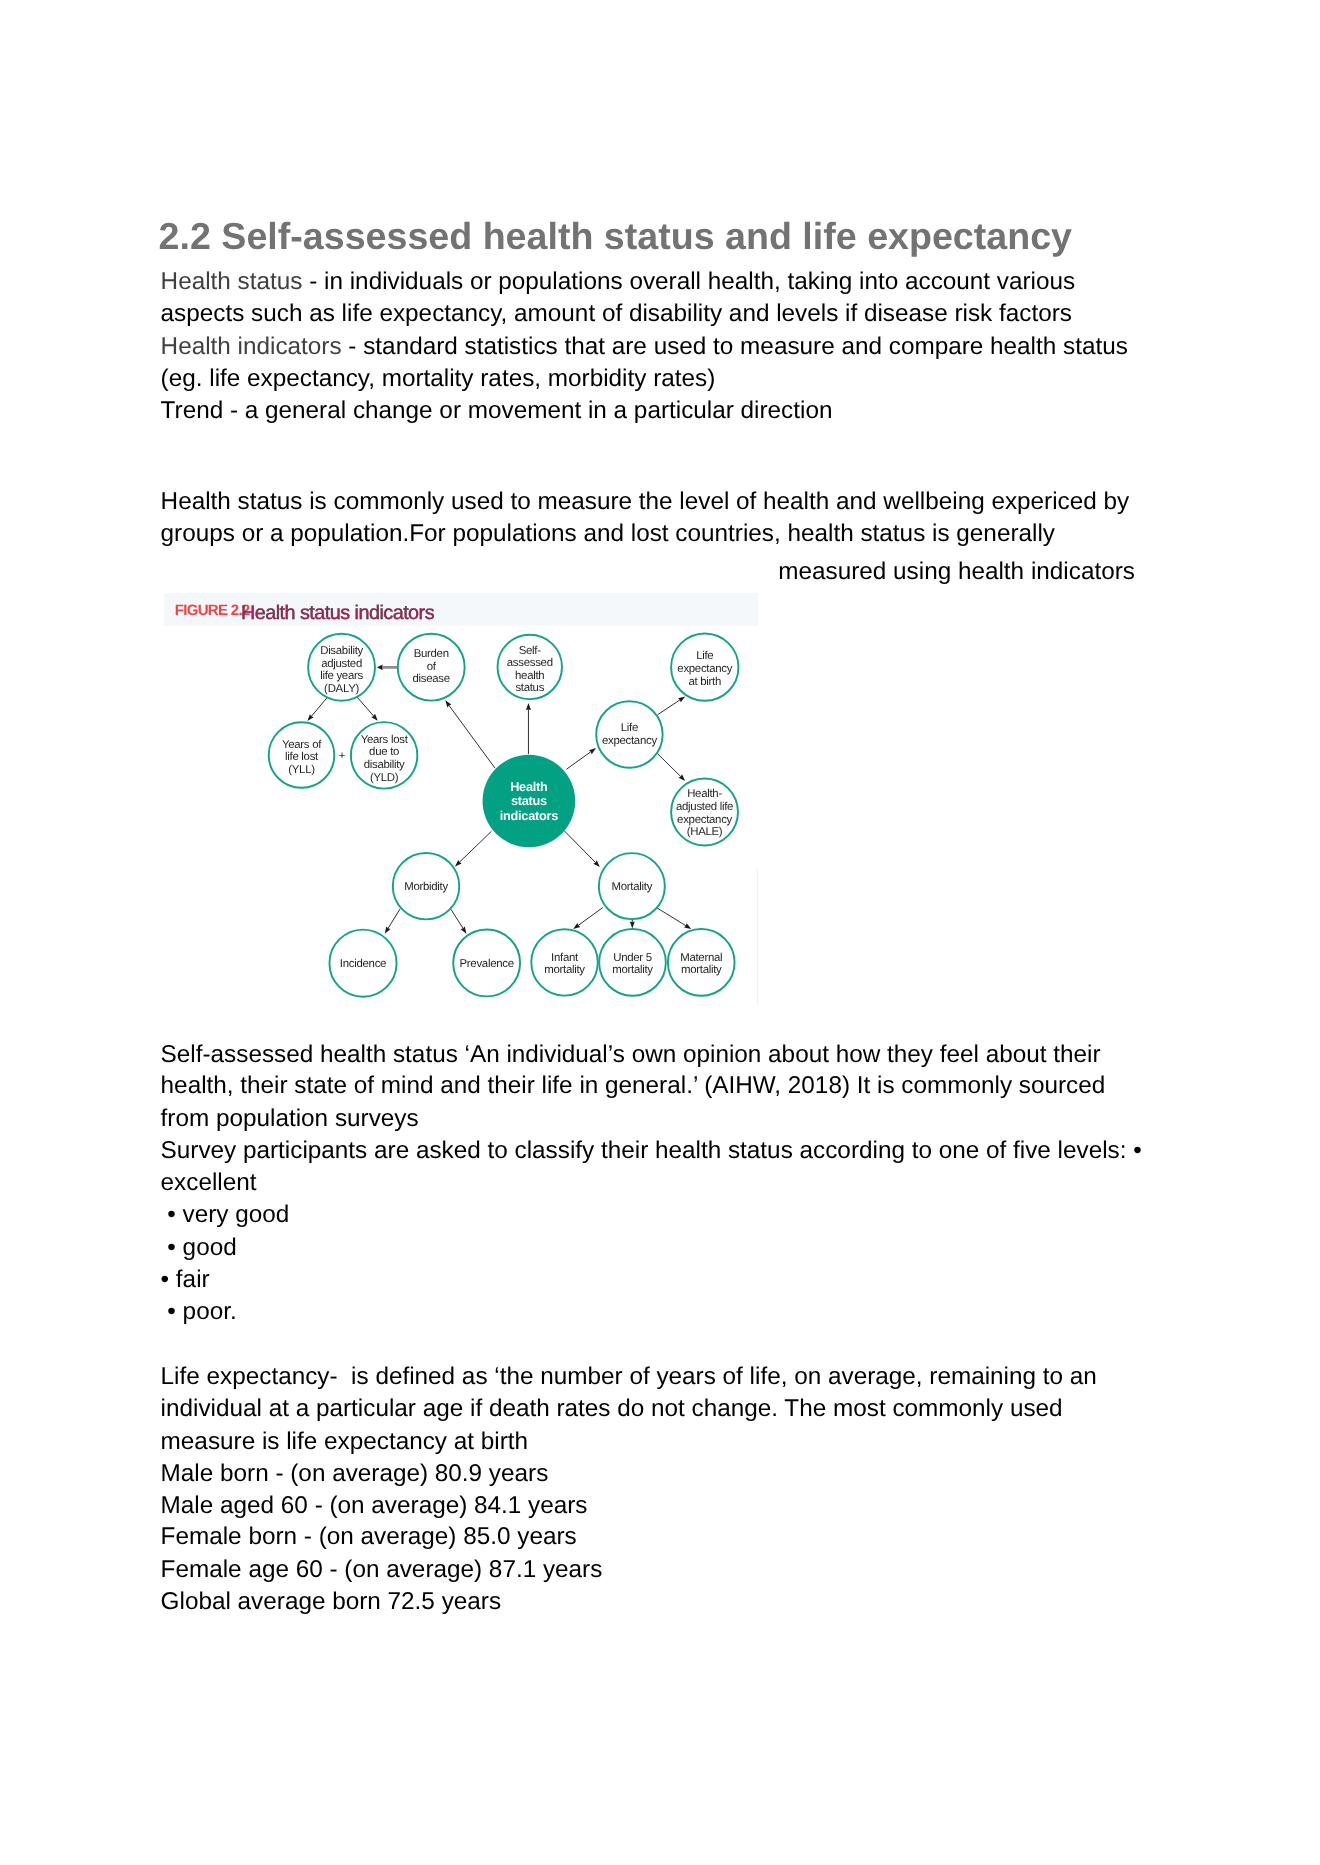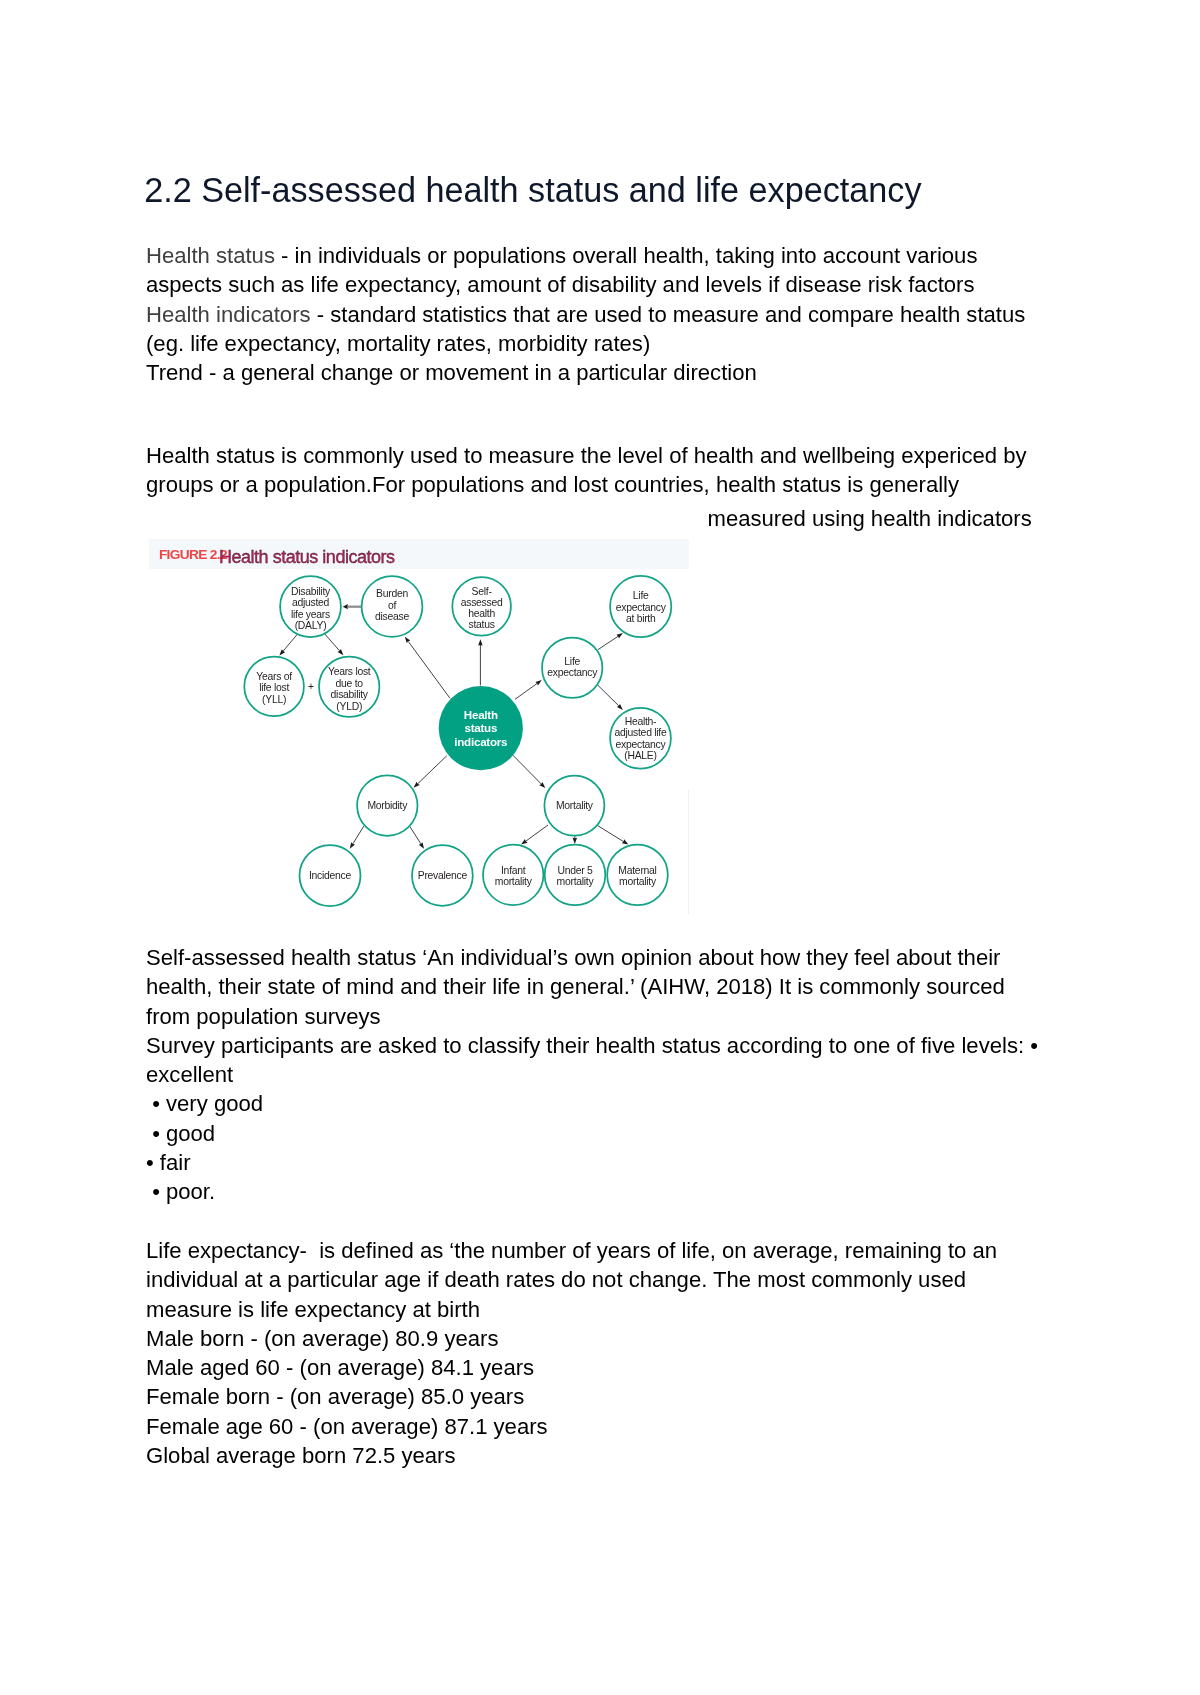--- a/index.html
+++ b/index.html
@@ -1,20 +1,20 @@
 <!DOCTYPE html>
 <html><head>
 <meta charset="utf-8">
 <style>
   html,body{margin:0;padding:0;background:#fff;}
   body{width:1200px;height:1695px;font-family:"Liberation Sans",sans-serif;
        -webkit-font-smoothing:antialiased;}
   .page{position:relative;width:1200px;height:1695px;overflow:hidden;background:#fff;}
 
-  .title{position:absolute;margin:0;left:144.2px;top:173px;font-size:34.2px;color:#0f172a;font-weight:400;
+  .title{position:absolute;margin:0;left:144.2px;top:198px;font-size:34.2px;color:#737373;font-weight:700;
          white-space:nowrap;line-height:1;}
 
   .block{position:absolute;left:146px;font-size:22.1px;line-height:29.3px;color:#000;
          white-space:pre;}
   .blue{color:#404040;}
   .b{font-weight:normal;}
 
   
   .fig{position:absolute;left:149px;top:538.5px;width:540px;height:380px;}
   .figbanner{position:absolute;left:0;top:0;width:540px;height:30px;background:#f4f8fb;}

